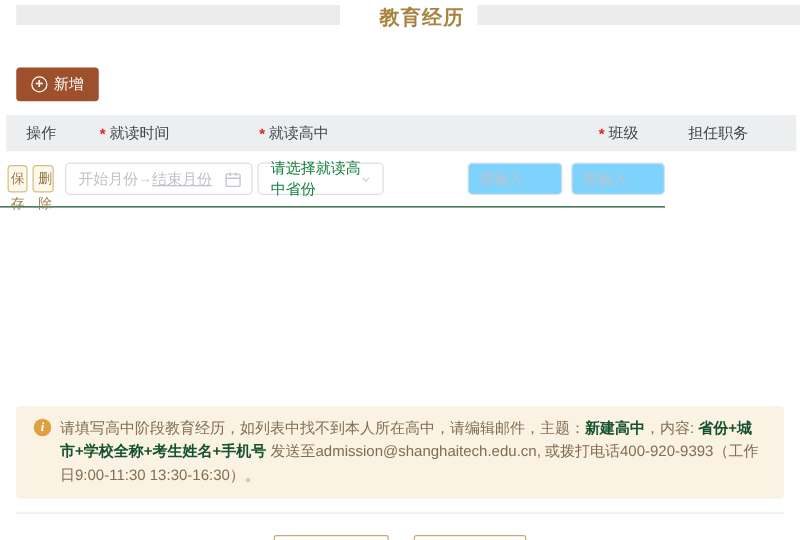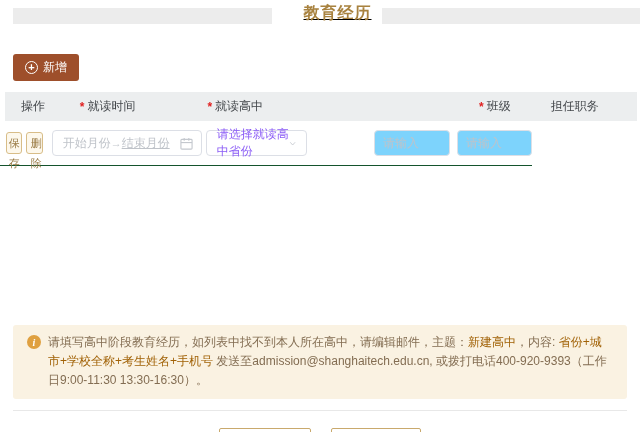--- a/index.html
+++ b/index.html
@@ -4,22 +4,22 @@
 <style>
   * { margin: 0; padding: 0; box-sizing: border-box; }
   html, body {
     width: 640px; height: 432px;
     background: #ffffff;
     font-family: "Liberation Sans", "DejaVu Sans", sans-serif;
     overflow: hidden;
   }
   
   .title-band {
-    display: flex; align-items: flex-end;
-    margin: 4px 0 0 13px; height: 20px; text-decoration: underline;
+    display: flex; align-items: flex-start;
+    margin: 4px 0 0 13px; height: 20px;
   }
   .title-band .bar {
     height: 16px; background: #ececec; flex: 1;
   }
   .title-band .bar.left  { margin-right: 32px; }
   .title-band .bar.right { margin-left: 10px; }
   .page-title {
     font-size: 16px; font-weight: bold; color: #a8823f;
     letter-spacing: 1px; white-space: nowrap;
   }
@@ -79,21 +79,21 @@
   }
   .date-range .ph { white-space: nowrap; }
   .date-range .arrow { flex: 1; text-align: center; color: #c4c8ce; font-size: 11px; }
   .date-range .end { margin-right: 10px; text-decoration: underline; }
   .select-box {
     width: 177px; height: 26px;
     border: 1px solid #dcdfe6; border-radius: 4px;
     display: flex; align-items: center; justify-content: center;
     padding: 0 10px; margin-right: 67px;
     background: #fff; cursor: pointer;
-    font-size: 12px; color: #8b5cf6;
+    font-size: 12px; color: #15803d;
   }
   .text-input {
     height: 26px; border: 1px solid #dcdfe6; border-radius: 4px;
     padding: 0 8px; font-size: 12px; color: #333;
     font-family: inherit; background: #7dd3fc; outline: none;
   }
   .text-input::placeholder { color: #bfc3c9; }
   .input-class    { width: 76px; margin-right: 7px; }
   .input-position { width: 75px; }
   
@@ -104,21 +104,21 @@
     display: flex; gap: 7px;
     font-size: 12px; line-height: 19px; color: #836d52;
   }
   .info-icon {
     flex: none; width: 14px; height: 14px; margin-top: 2px;
     background: #dfa040; color: #ffffff; border-radius: 50%;
     display: inline-flex; align-items: center; justify-content: center;
     font-size: 10px; font-weight: bold; font-family: "Liberation Serif", serif;
     font-style: italic;
   }
-  .notice .hl { color: #a16207; font-weight: normal; }
+  .notice .hl { color: #14532d; font-weight: bold; }
   
   .footer-divider {
     margin: 11px 0 0 13px; width: 614px; height: 0;
     border-top: 1px solid #e8e8e8;
   }
   .footer {
     margin-top: 17px;
     display: flex; justify-content: center; gap: 20px;
   }
   .nav-btn {

